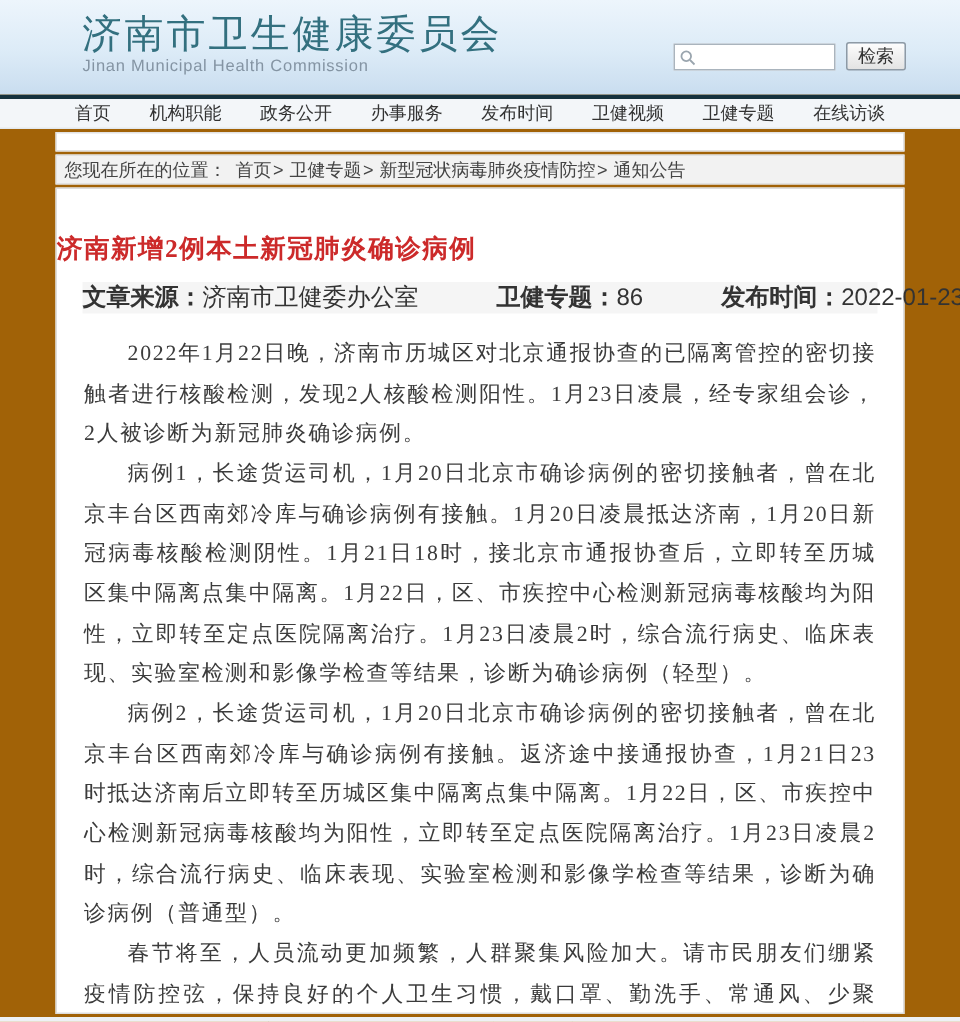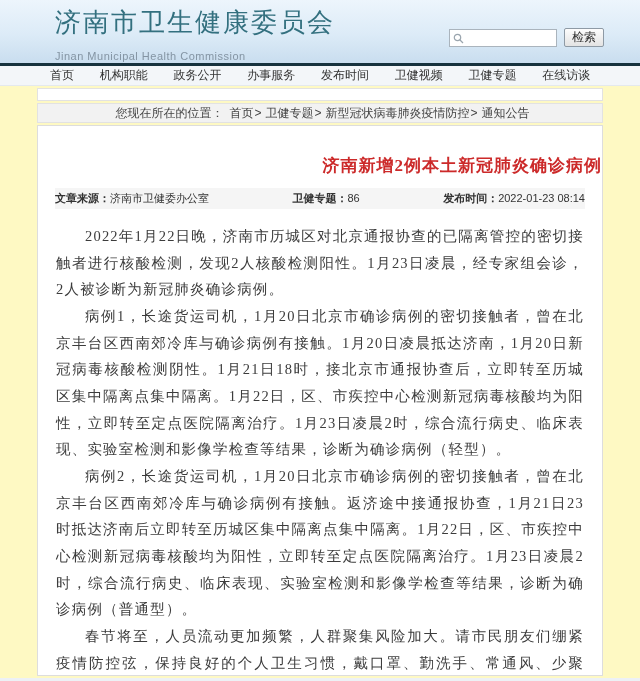--- a/index.html
+++ b/index.html
@@ -2,21 +2,21 @@
 <html><head>
 <meta charset="utf-8">
 <style>
   * { margin: 0; padding: 0; box-sizing: border-box; }
   html, body { background: #ffffff; }
   body { font-family: "Liberation Sans", "DejaVu Sans", sans-serif; }
   .page {
     position: relative;
     width: 640px; height: 681px;
     margin: 0 auto;
-    background: #fef9c3;
+    background: #a16207;
     overflow: hidden;
   }
 
   
   .header {
     position: relative;
     height: 63px;
     background: linear-gradient(180deg, #edf5fc 0%, #dcebf7 55%, #c9ddef 100%);
   }
   .logo-block { position: absolute; left: 55px; top: 7px; }
@@ -24,21 +24,21 @@
     font-size: 26px;
     color: #33707f;
     letter-spacing: 2px;
     font-weight: 500;
     line-height: 1.2;
   }
   .logo-sub {
     font-size: 11px;
     color: #8494a3;
     letter-spacing: 0.5px;
-    margin-top: 12px;
+    margin-top: 0;
   }
   .search-area {
     position: absolute; right: 36px; top: 28px;
     display: flex; align-items: center;
   }
   .search-input-wrap {
     position: relative;
     width: 108px; height: 18px;
     background: #ffffff;
     border: 1px solid #aab4bd;
@@ -98,50 +98,49 @@
   
   .breadcrumb {
     width: 566px; margin: 2px auto 0 auto;
     height: 20px;
     background: #f2f2f2;
     border: 1px solid #e2e2e2;
     display: flex; align-items: center;
     padding-left: 5px;
     font-size: 12px; color: #444;
     white-space: nowrap;
-    justify-content: center;
   }
   .crumb-label { margin-right: 6px; }
   .crumb-item { color: #444; text-decoration: none; cursor: pointer; }
   .crumb-sep { margin: 0 4px 0 1px; color: #444; }
 
   
   .article {
     width: 566px; margin: 2px auto 0 auto;
     background: #ffffff;
     border: 1px solid #ddd;
     height: 551px;
     position: relative;
   }
   .article-title {
     margin-top: 28px;
-    text-align: right;
+    text-align: left;
     font-size: 17px;
     font-weight: bold;
     color: #cc2a2a;
     letter-spacing: 1px;
     font-family: "Liberation Serif", "DejaVu Serif", serif;
   }
   .meta-bar {
     margin: 11px 17px 0 17px;
     height: 21px;
     background: #f5f5f5;
     display: flex; align-items: center; justify-content: space-between;
     column-gap: 52px;
-    font-size: 11px; color: #333;
+    font-size: 16px; color: #333;
     white-space: nowrap;
   }
   .meta-item .lbl { font-weight: bold; }
   .article-body {
     margin: 14px 18px 0 18px;
     font-family: "Liberation Serif", "DejaVu Serif", serif;
     font-size: 14.5px;
     line-height: 1.84;
     color: #3c3c3c;
     letter-spacing: 1.2px;

